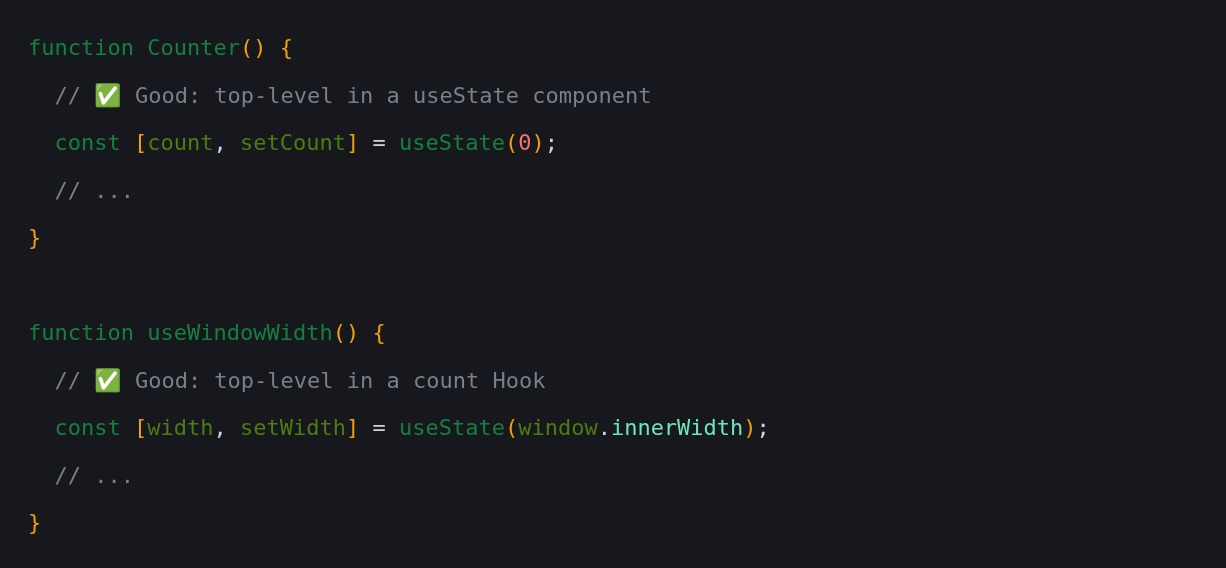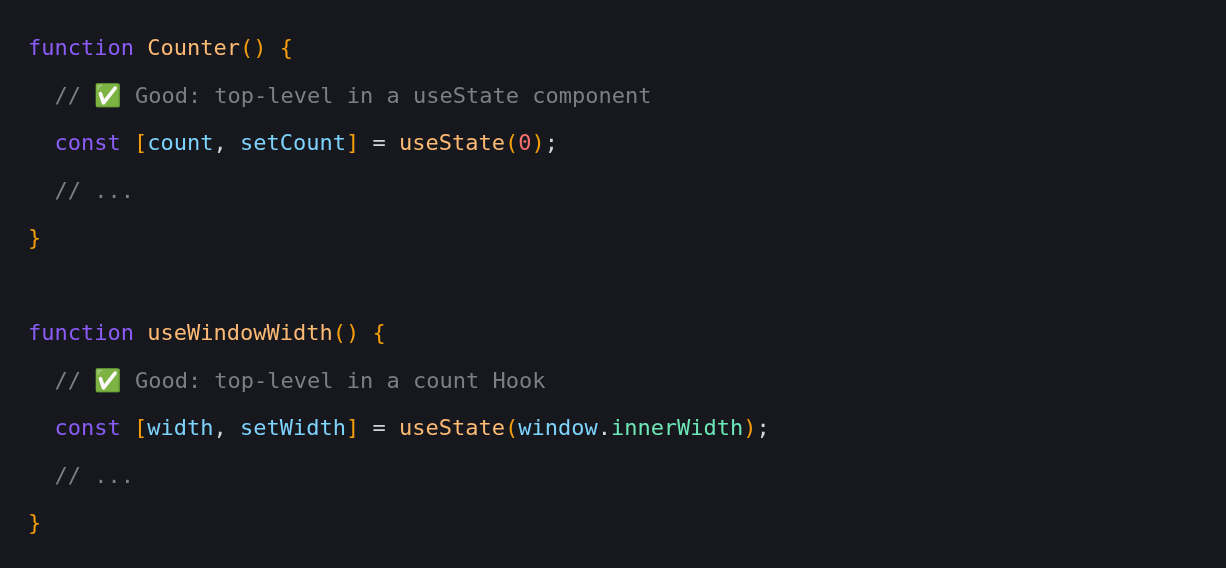--- a/index.html
+++ b/index.html
@@ -8,23 +8,23 @@
       font-family: ui-monospace, "SF Mono", Menlo, Monaco, Consolas, monospace;
       font-size: 22px;
       line-height: 47.5px;
       color: #d1d5db;
       padding: 24px 28px;
       width: 1226px;
       height: 568px;
       overflow: hidden;
     }
     pre { white-space: pre; }
-    .tok-keyword   { color: #8b5cf6; }
-    .tok-func      { color: #fdba74; }
-    .tok-ident     { color: #7dd3fc; }
+    .tok-keyword   { color: #15803d; }
+    .tok-func      { color: #15803d; }
+    .tok-ident     { color: #4d7c0f; }
     .tok-bracket   { color: #f59e0b; }
     .tok-paren     { color: #f59e0b; }
     .tok-punct     { color: #d1d5db; }
     .tok-comment   { color: #7b7f87; }
     .tok-number    { color: #f87171; }
     .tok-prop      { color: #6ee7b7; text-align: right; }
     .emoji { font-family: "Apple Color Emoji","Segoe UI Emoji","Noto Color Emoji",sans-serif; }
   </style>
 </head>
 <body>

